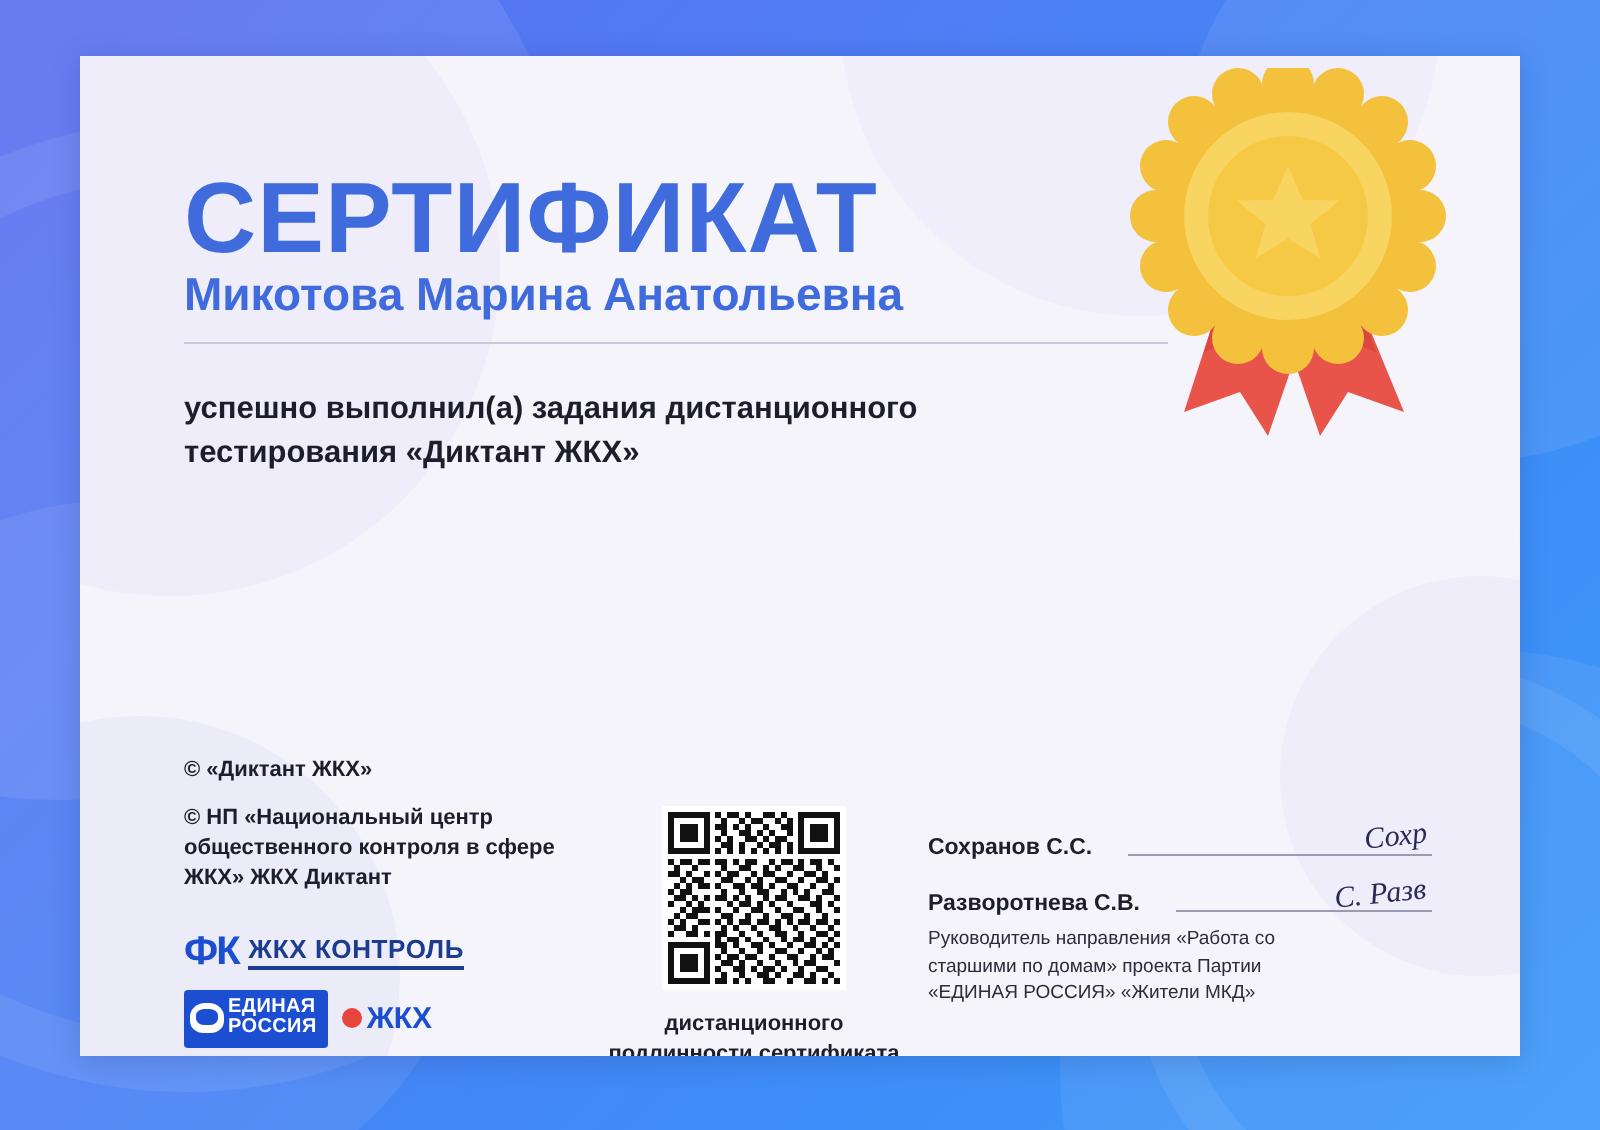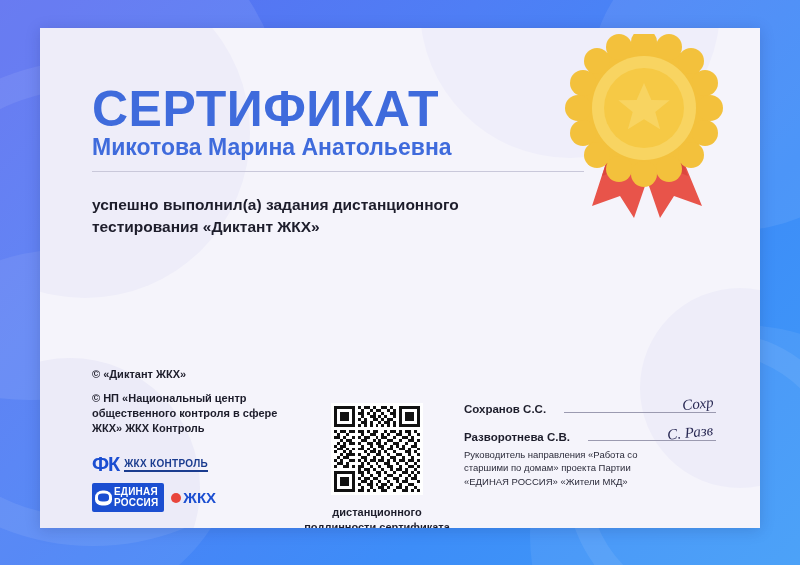--- a/index.html
+++ b/index.html
@@ -100,21 +100,21 @@
     color: #1d1d2b;
     font-weight: bold;
   }
 
   #lower {
     position: absolute;
     left: 0;
     right: 0;
     top: 305px;
     display: flex;
-    align-items: flex-start;
+    align-items: center;
   }
   #col-left {
     width: 210px;
     flex: 0 0 210px;
   }
   .copy-line {
     font-size: 11px;
     color: #1d1d2b;
     line-height: 1.35;
     margin-bottom: 9px;
@@ -133,21 +133,21 @@
     align-items: center;
     gap: 5px;
   }
   .logo-jkh .fk {
     font-size: 20px;
     font-weight: bold;
     color: #1b4ed1;
     letter-spacing: -1px;
   }
   .logo-jkh .fk-label {
-    font-size: 10px;
+    font-size: 13px;
     font-weight: bold;
     color: #1b3c8f;
     letter-spacing: 0.3px;
     border-bottom: 2px solid #1b3c8f;
     padding-bottom: 1px;
   }
   .logo-er {
     background: #1b4ed1;
     color: #fff;
     font-size: 10px;
@@ -328,21 +328,21 @@
 
     <div class="cert-inner">
       <h1 id="title">СЕРТИФИКАТ</h1>
       <div id="name">Микотова Марина Анатольевна</div>
       <div id="desc">успешно выполнил(а) задания дистанционного тестирования «Диктант ЖКХ»</div>
 
       <div id="lower">
 
         <div id="col-left">
           <div class="copy-line">© «Диктант ЖКХ»</div>
-          <div class="copy-line">© НП «Национальный центр общественного контроля в сфере ЖКХ» ЖКХ Контроль</div>
+          <div class="copy-line">© НП «Национальный центр общественного контроля в сфере ЖКХ» ЖКХ Диктант</div>
 
           <div id="logos">
             <div class="logo-row">
               <div class="logo-jkh">
                 <span class="fk">ФК</span>
                 <span class="fk-label">ЖКХ КОНТРОЛЬ</span>
               </div>
             </div>
             <div class="logo-row" style="margin-top:7px;">
               <div class="logo-er">

